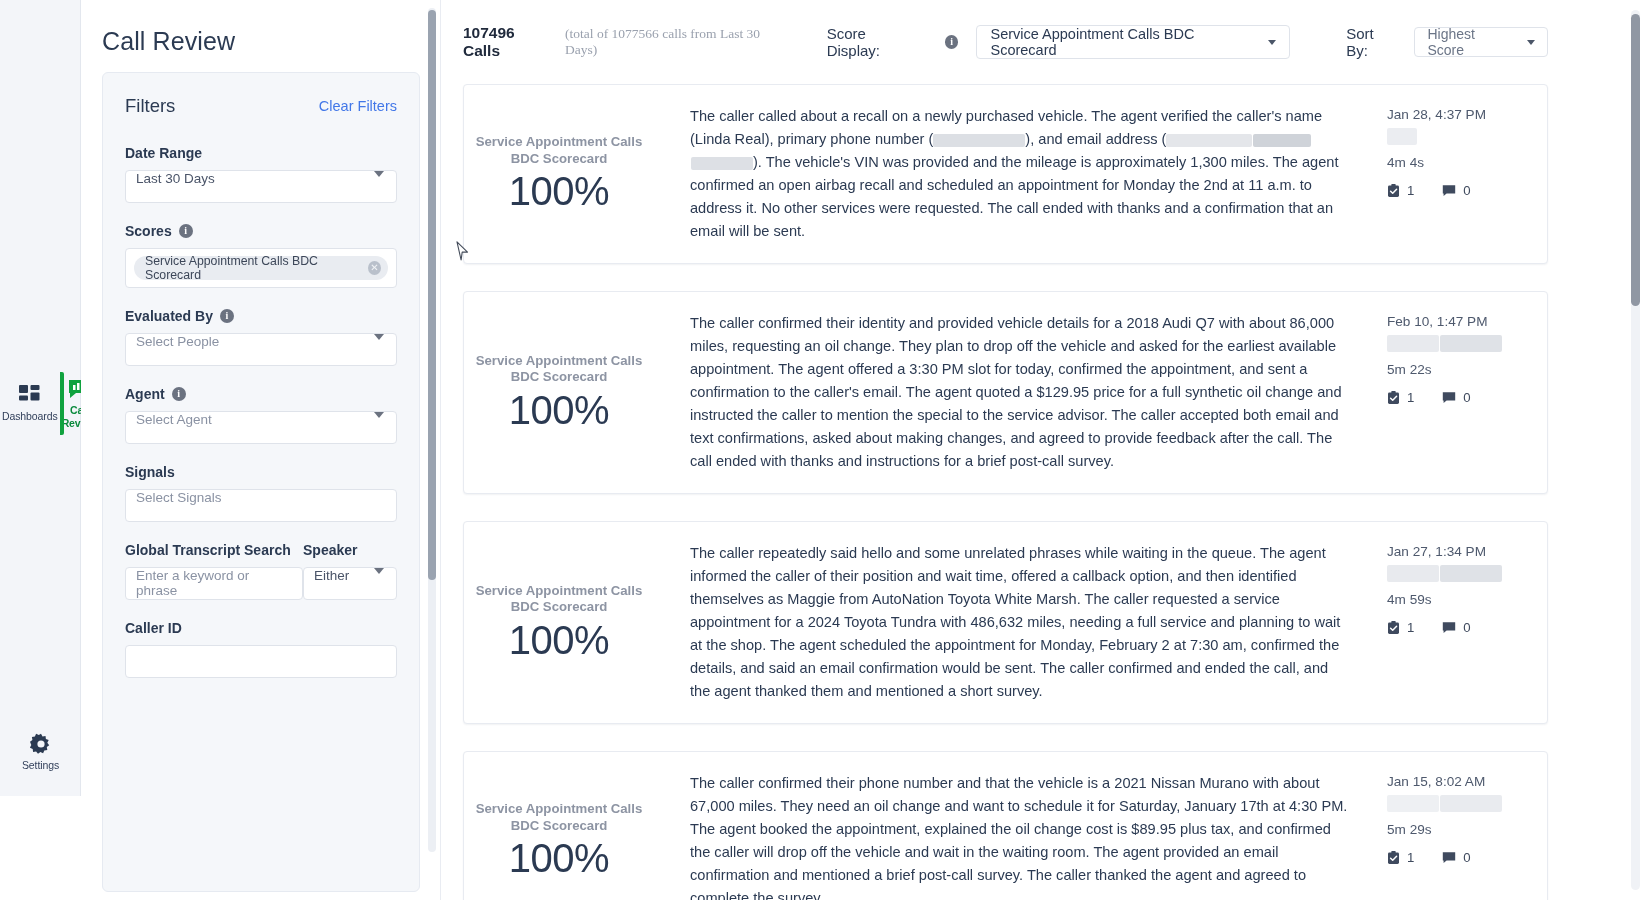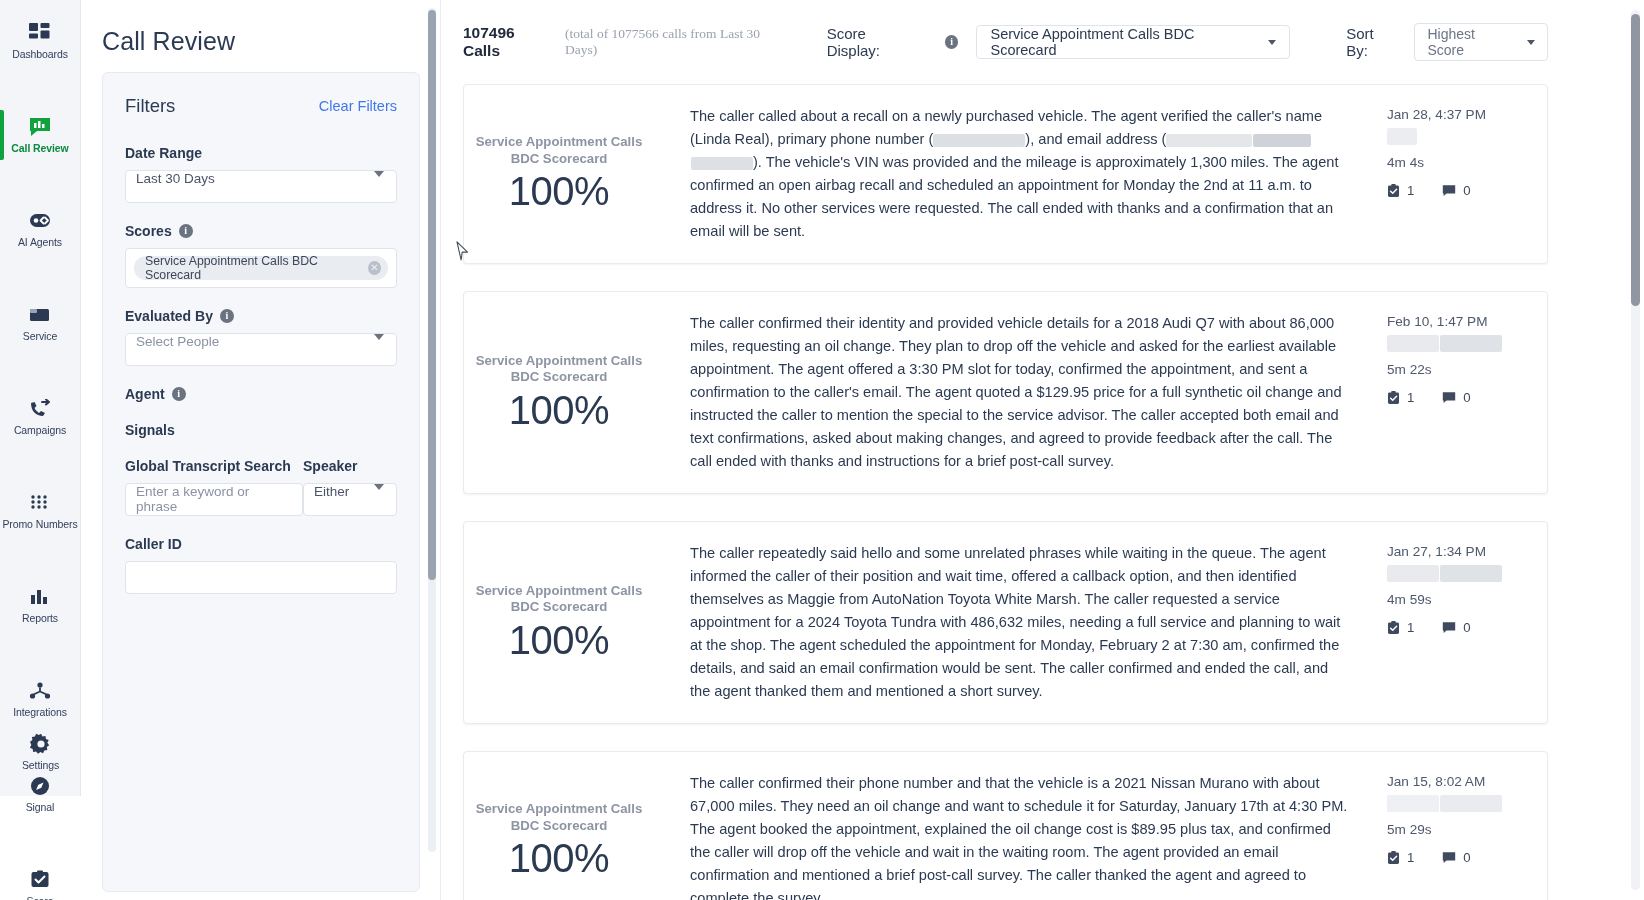--- a/index.html
+++ b/index.html
@@ -10,25 +10,24 @@
     background: #ffffff;
     color: #2b3a52;
   }
   .app { display: flex; width: 1644px; height: 900px; position: relative; }
 
   
   .sidebar {
     width: 81px; height: 796px;
     background: #f3f5f9;
     border-right: 1px solid #e3e7ee;
-    display: flex; flex-direction: column; align-items: center;
+    display: flex; align-items: center;
     padding-top: 14px;
     position: relative;
     flex: 0 0 81px;
-    gap: 37px;
   }
   .nav-item {
     width: 81px;
     padding: 8px 2px 8px 2px;
     display: flex; flex-direction: column; align-items: center;
     gap: 4px; cursor: pointer; position: relative;
     margin-bottom: 3px;
   }
   .nav-item .nav-label {
     font-size: 10.5px; color: #33415c; text-align: center; line-height: 1.15;
@@ -119,21 +118,21 @@
   .calls-count { font-size: 15.5px; font-weight: 700; color: #202a3c; }
   .calls-total { font-size: 13.5px; color: #9aa1ae; margin-left: 11px; font-family: Liberation Serif, serif; }
   .score-display-label { font-size: 15px; color: #2b3a52; margin-left: 36px; display:flex; align-items:center; gap:24px;}
   .score-select {
     margin-left: 18px; height: 34px; border: 1px solid #dfe3ea; border-radius: 4px;
     display: flex; align-items: center; gap: 10px; padding: 0 13px;
     font-size: 14.5px; color: #2b3a52; cursor: pointer; background:#fff;
   }
   .sort-label { margin-left: 56px; font-size: 15px; color: #2b3a52; }
   .sort-select {
-    margin-left: 16px; height: 38px; border: 1px solid #dfe3ea; border-radius: 4px;
+    margin-left: 16px; height: 30px; border: 1px solid #dfe3ea; border-radius: 4px;
     display: flex; align-items: center; gap: 14px; padding: 0 12px;
     font-size: 14px; color: #6b7587; cursor: pointer; background:#fff;
   }
   .caret-sm { width: 0; height: 0; border-left: 4.5px solid transparent;
               border-right: 4.5px solid transparent; border-top: 5.5px solid #4b5668; }
 
   .cards { padding-right: 96px; }
   .card {
     background: #ffffff; border: 1px solid #e8ebf1; border-radius: 4px;
     box-shadow: 0 1px 2px rgba(25,40,70,0.06);
@@ -359,26 +358,33 @@
           <span>Select People</span>
           <span class="caret"></span>
         </div>
       </div>
 
       <div class="field">
         <div class="field-label">
           <span>Agent</span>
           <span class="info-icon">i</span>
         </div>
+        <div class="select-box">
+          <span>Select Agent</span>
+          <span class="caret"></span>
+        </div>
       </div>
 
 
       <div class="field">
         <div class="field-label">
           <span>Signals</span>
+        </div>
+        <div class="text-box">
+          <span>Select Signals</span>
         </div>
       </div>
 
       <div class="field two-col">
         <div class="col-a">
           <div class="field-label">
             <span>Global Transcript Search</span>
           </div>
           <div class="text-box">
             <span>Enter a keyword or phrase</span>

